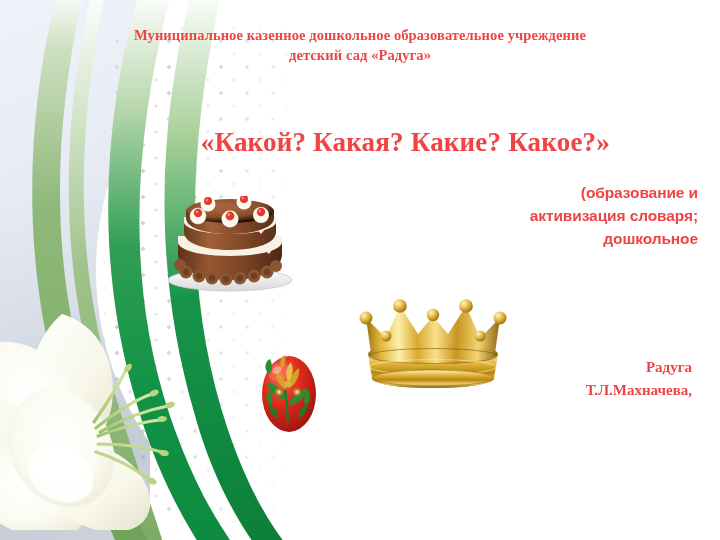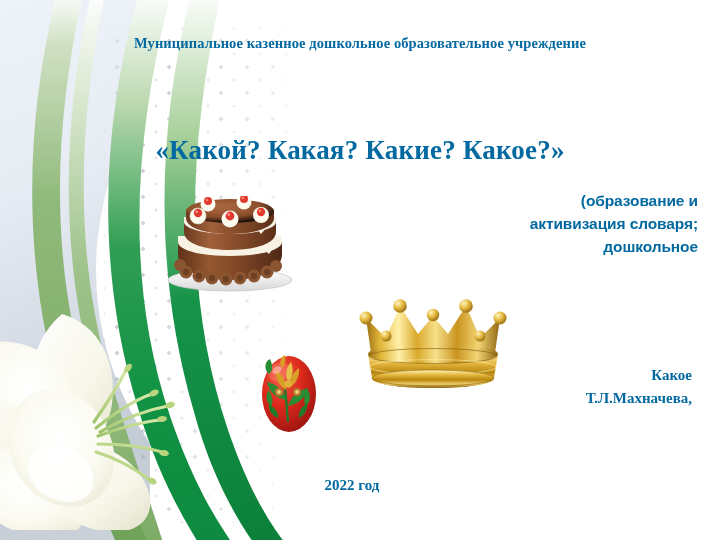--- a/index.html
+++ b/index.html
@@ -45,28 +45,28 @@
             mask-image:linear-gradient(95deg,rgba(0,0,0,0) 0%,rgba(0,0,0,.95) 16%,rgba(0,0,0,.55) 58%,rgba(0,0,0,0) 100%);
   }
 
   .swoosh-svg{position:absolute;left:0;top:0;width:720px;height:540px;}
 
   
   .art{position:absolute;}
   .art svg{display:block;}
 
   
-  .txt{position:absolute;color:#0369a1;font-weight:bold;line-height:1.22;margin-top:8px;}
+  .txt{position:absolute;color:#ef4444;font-weight:bold;line-height:1.22;}
 
   #org-title{
     left:120px;top:26px;width:480px;text-align:center;
     font-size:14.5px;line-height:1.35;letter-spacing:.1px;
   }
   #main-title{
-    left:110px;top:126px;width:500px;text-align:center;
+    left:110px;top:126px;width:500px;text-align:right;
     font-size:27px;letter-spacing:.2px;
     white-space:nowrap;
   }
   #subtitle{
     right:22px;top:182px;width:420px;text-align:right;
     font-family:"Liberation Sans", sans-serif;
     font-size:15.5px;line-height:1.48;letter-spacing:-.1px;
   }
   #author{
     right:28px;top:356px;width:320px;text-align:right;
@@ -372,30 +372,30 @@
         <path d="M24,20 C21,15 22,9 27,7 C28,13 27,18 24,20 Z" fill="#d9a028"></path>
         <path d="M20,70 C14,68 10,62 11,56 C17,60 21,65 20,70 Z" fill="#1f7a2a"></path>
         <path d="M41,70 C47,67 50,61 49,55 C43,59 40,65 41,70 Z" fill="#1f7a2a"></path>
       </g>
       <ellipse cx="19" cy="22" rx="5" ry="3.4" fill="#ffd0c4" opacity=".55" transform="rotate(-30 19 22)"></ellipse>
     </svg>
   </div>
 
   <div class="txt" id="org-title">
     <span class="line">Муниципальное казенное дошкольное образовательное учреждение</span>
+    <span class="line">детский сад «Радуга»</span>
   </div>
 
   <div class="txt" id="main-title">«Какой? Какая? Какие? Какое?»</div>
 
   <div class="txt" id="subtitle">
     <span class="line">(образование и</span>
     <span class="line">активизация словаря;</span>
     <span class="line">дошкольное</span>
   </div>
 
   <div class="txt" id="author">
-    <span class="line">Какое</span>
+    <span class="line">Радуга</span>
     <span class="line">Т.Л.Махначева,</span>
   </div>
 
-  <div class="txt" id="year">2022 год</div>
 
 </div>
 
 </body></html>

